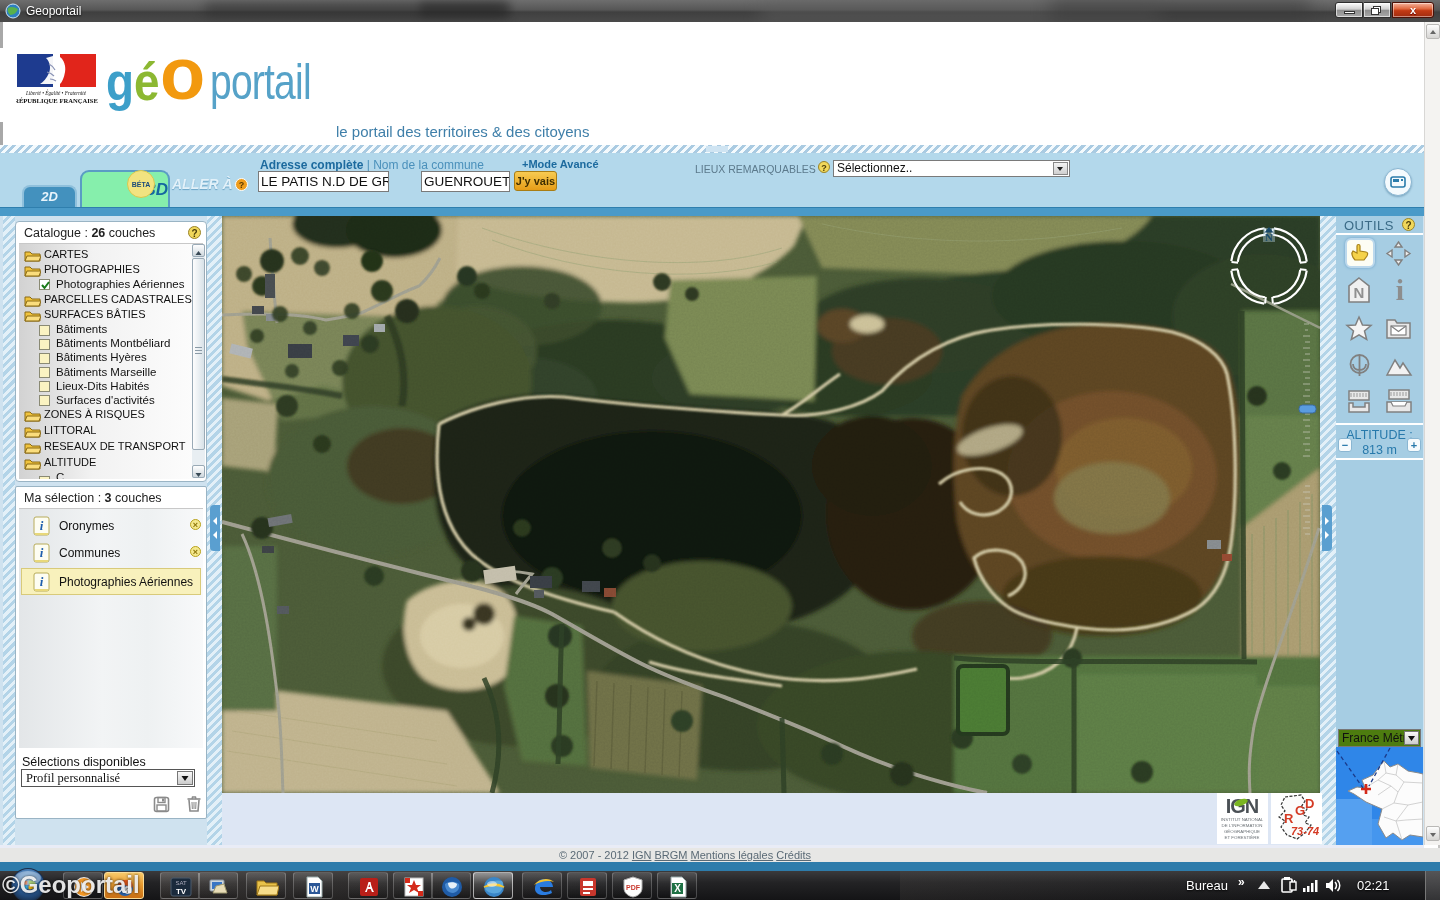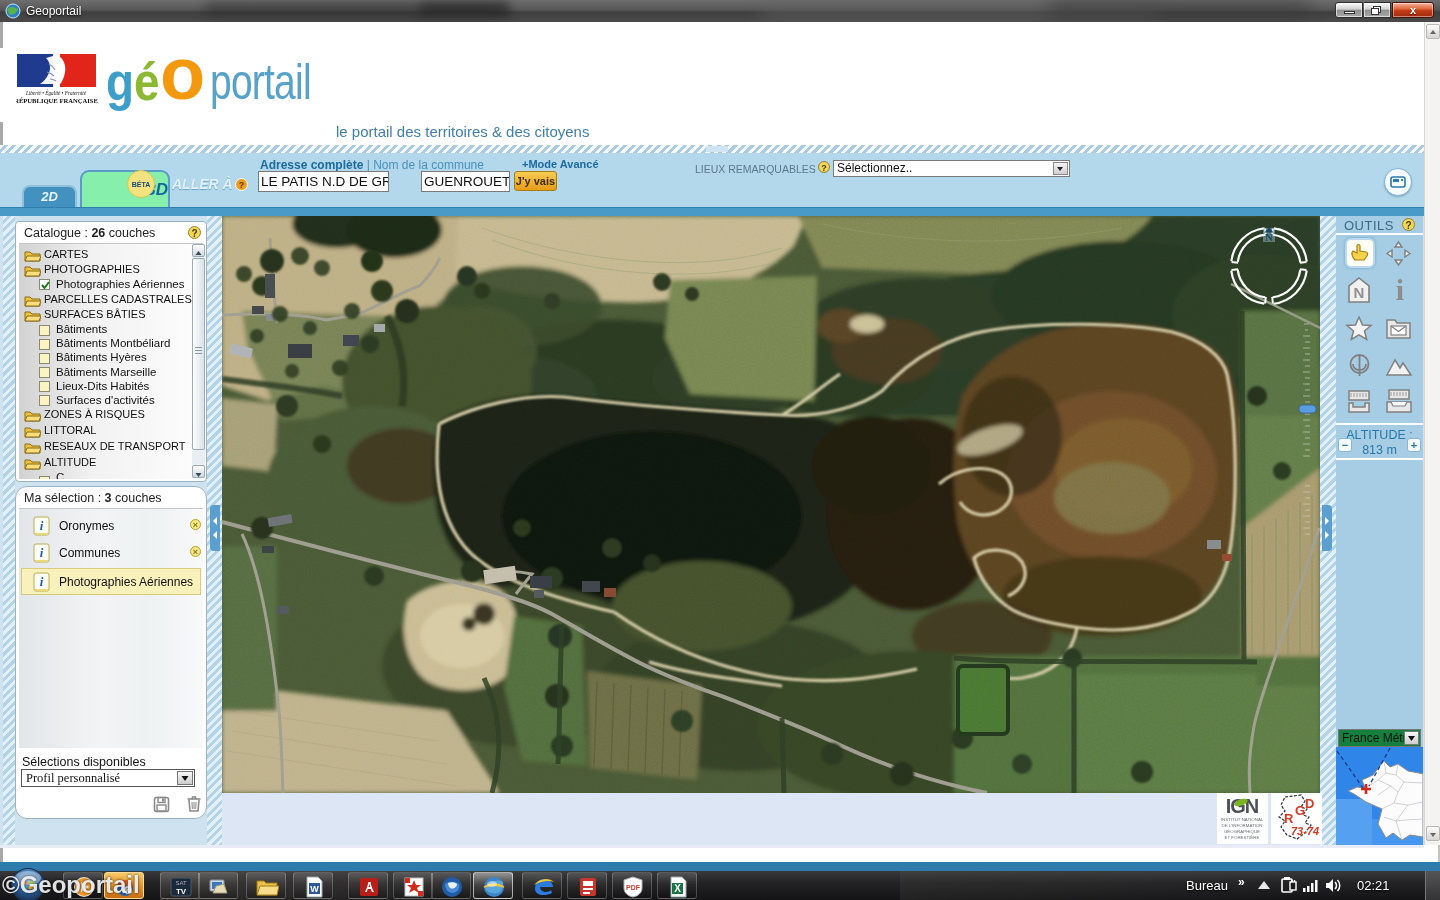--- a/index.html
+++ b/index.html
@@ -193,21 +193,21 @@
             <path d="M5.5,8 L8.5,4 L2.5,4 Z" fill="#3a4a56"></path>
           </svg></div>
     <div class="abs" style="left:0;top:14px;width:13px;height:192px;background:linear-gradient(to right,#fdfdfd,#d8e2e8);border:1px solid #9aaab6;border-radius:2px;">
       <div class="abs" style="left:2px;top:88px;width:7px;height:1px;background:#8a9aa6;"></div>
       <div class="abs" style="left:2px;top:91px;width:7px;height:1px;background:#8a9aa6;"></div>
       <div class="abs" style="left:2px;top:94px;width:7px;height:1px;background:#8a9aa6;"></div>
     </div>
   </div>
 </div>
 
-<div class="abs" style="left:15px;top:486px;width:192px;height:333px;background:#fff;border:1px solid #9ab4c4;border-radius:12px;">
+<div class="abs" style="left:15px;top:486px;width:192px;height:333px;background:#fff;border:1px solid #9ab4c4;border-radius:2px;">
   <div class="abs" style="left:8px;top:4px;font-size:12.5px;color:#222;">Ma sélection : <b>3</b> couches</div>
   <div class="abs" style="left:3px;top:21px;width:184px;height:240px;background:linear-gradient(to right,#e3e6e8,#f2f4f5 45%,#eef1f2 70%,#f8f9fa);border-top:1px solid #c8c8c8;">
 
     <div class="abs" style="left:4px;top:5px;width:176px;height:25px;">
       <svg class="abs" style="left:10px;top:2px;" width="18" height="21" viewBox="0 0 18 21">
             <rect x="1" y="1" width="15" height="18" rx="2" fill="#fdfdf2" stroke="#b8ac5a"></rect>
             <path d="M2,17 L15,17 L15,19 L2,19Z" fill="#e8d87a"></path>
             <text x="8.5" y="14" font-size="13" font-weight="bold" font-style="italic" fill="#1f5fae" text-anchor="middle" font-family="Liberation Serif,serif">i</text>
           </svg>
       <div class="abs" style="left:36px;top:5px;font-size:12px;color:#111;">Oronymes</div>
@@ -565,41 +565,44 @@
     <path d="M6,14 L8,18 L20,18 L22,14" fill="#fff" stroke="#808080" stroke-width="1.2"></path>
   </svg>
   <div class="abs" style="left:0;top:207px;width:87px;height:2px;background:#fff;"></div>
 
   <div class="abs" style="left:0;top:212px;width:87px;text-align:center;font-size:12.5px;color:#2779ab;">ALTITUDE :</div>
   <div class="abs" style="left:0;top:227px;width:87px;text-align:center;font-size:12.5px;color:#2779ab;">813 m</div>
   <div class="abs" style="left:2px;top:222px;width:14px;height:14px;background:#f6fbfd;border:1px solid #8ab6d2;border-radius:3px;color:#2779ab;font-size:11px;font-weight:bold;text-align:center;line-height:12px;">−</div>
   <div class="abs" style="left:71px;top:222px;width:14px;height:14px;background:#f6fbfd;border:1px solid #8ab6d2;border-radius:3px;color:#2779ab;font-size:11px;font-weight:bold;text-align:center;line-height:12px;">+</div>
   <div class="abs" style="left:0;top:242px;width:87px;height:2px;background:#fff;"></div>
 
-  <div class="abs" style="left:2px;top:513px;width:83px;height:18px;background:#15803d;border:1px solid #777;font-size:12px;color:#111;line-height:16px;padding-left:3px;white-space:nowrap;overflow:hidden;">France Métro
+  <div class="abs" style="left:2px;top:513px;width:83px;height:18px;background:#4d7c0f;border:1px solid #777;font-size:12px;color:#111;line-height:16px;padding-left:3px;white-space:nowrap;overflow:hidden;">France Métro
     <div class="abs" style="right:1px;top:1px;width:15px;height:14px;background:linear-gradient(#f8f8f8,#cccccc);border:1px solid #777;"><svg width="13" height="12">
             <path d="M3,4 L10,4 L6.5,9 Z" fill="#111"></path>
           </svg></div>
   </div>
 
   <svg class="abs" style="left:0px;top:531px;" width="87" height="99" viewBox="0 0 87 99">
     <rect width="87" height="99" fill="#2f86e8"></rect>
     <rect x="0" y="52" width="36" height="47" fill="#55a0f0"></rect>
     <rect x="36" y="72" width="51" height="27" fill="#4596ee"></rect>
     <path d="M48,14 L54,20 L62,17 L72,24 L83,26 L87,27 L87,90 L74,88 L66,93 L57,86 L50,91 L42,77 L46,62 L30,55 L18,47 L12,44 L21,40 L29,41 L26,33 L37,28 L43,20 Z" fill="#fcfcfc" stroke="#8a8a8a" stroke-width="1"></path>
     <g stroke="#c0c0c0" stroke-width="0.7" fill="none">
       <path d="M48,14 L50,26 L42,33 M50,26 L60,28 M62,17 L60,28 L68,35 M87,36 L68,35 L62,45 M42,33 L55,39 L62,45 L58,56 M29,41 L42,33 M42,48 L55,39 M58,56 L72,58 M46,62 L58,56 M66,93 L60,74 L72,58 M60,74 L48,70 M87,55 L72,58 M87,72 L70,73 L60,74"></path>
     </g>
     <path d="M25,42 L35,42 M30,37 L30,47" stroke="#d42a1a" stroke-width="2.6"></path>
     <path d="M1,4 L27,41" stroke="#1a3a8a" stroke-width="1.3" stroke-dasharray="4 3"></path>
     <path d="M54,1 L33,39" stroke="#1a3a8a" stroke-width="1.3" stroke-dasharray="4 3"></path>
   </svg>
 </div>
 
 <div class="abs" style="left:0;top:845px;width:1424px;height:3px;background:#e9ecf6;"></div>
+<div class="abs" style="left:0;top:848px;width:1440px;height:14px;background:#e7e7e5;">
+  <div style="width:1370px;text-align:center;font-size:11px;color:#5a6a76;margin-top:1px;">© 2007 - 2012 <u>IGN</u> <u>BRGM</u> <u>Mentions légales</u> <u>Crédits</u></div>
+</div>
 <div class="abs" style="left:0;top:862px;width:1440px;height:9px;background:#2e7cab;"></div>
 
 <div class="abs" style="left:1424px;top:22px;width:16px;height:823px;background:#f4f3f1;border-left:1px solid #d8d7d5;">
   <div class="abs" style="left:1px;top:2px;width:14px;height:15px;background:linear-gradient(#fdfdfd,#d6d5d3);border:1px solid #b9b8b6;border-radius:2px;">
     <svg width="12" height="13">
           <path d="M6,4 L9,8 L3,8 Z" fill="#666"></path>
         </svg></div>
   <div class="abs" style="left:1px;top:804px;width:14px;height:15px;background:linear-gradient(#fdfdfd,#d6d5d3);border:1px solid #b9b8b6;border-radius:2px;">
     <svg width="12" height="13">
           <path d="M6,9 L9,5 L3,5 Z" fill="#666"></path>

